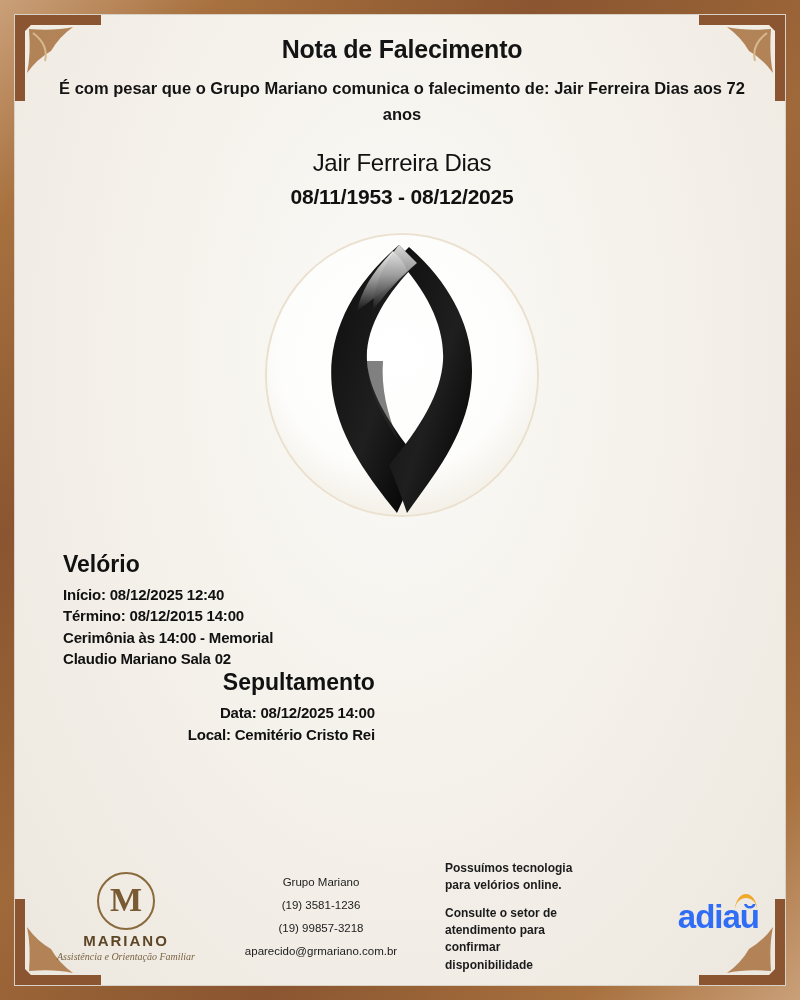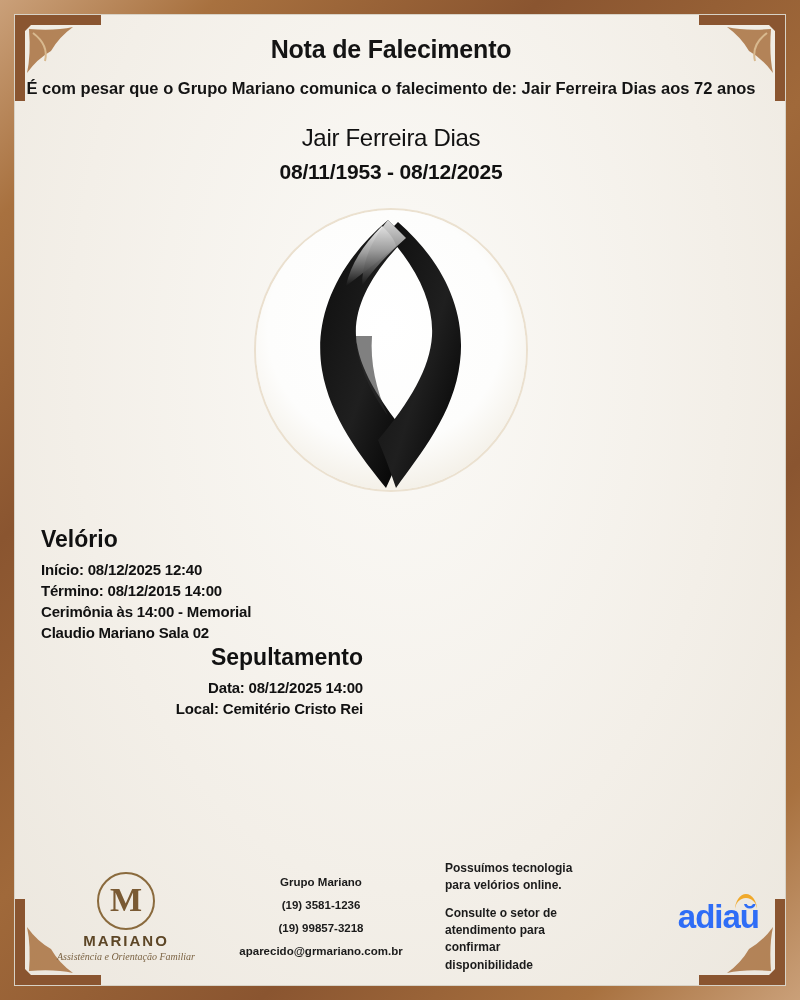--- a/index.html
+++ b/index.html
@@ -41,21 +41,21 @@
     pointer-events: none;
   }
   .corner svg { display:block; width:86px; height:86px; }
   .c-tl { left: 0; top: 0; }
   .c-tr { right: 0; top: 0; transform: scaleX(-1); }
   .c-bl { left: 0; bottom: 0; transform: scaleY(-1); }
   .c-br { right: 0; bottom: 0; transform: scale(-1,-1); }
 
   .content {
     position: relative;
-    padding: 16px 22px 0 4px;
+    padding: 16px 22px 0 26px;
     text-align: center;
   }
   .title {
     font-size: 25px;
     font-weight: bold;
     color: #141414;
     letter-spacing: -0.2px;
     margin: 4px 0 12px 0;
   }
   .lead {
@@ -174,21 +174,21 @@
     font-family: "Liberation Serif", serif;
     font-size: 10px;
     color: #7b6343;
     font-style: italic;
     margin-top: 2px;
   }
   .f-contact {
     width: 220px;
     text-align: center;
     font-size: 11.5px;
-    font-weight: bold;
+    font-weight: normal;
     color: #1b1b1b;
     line-height: 2.0;
   }
   .f-note {
     flex: 1;
     text-align: left;
     font-size: 12px;
     font-weight: bold;
     color: #1b1b1b;
     line-height: 1.45;

